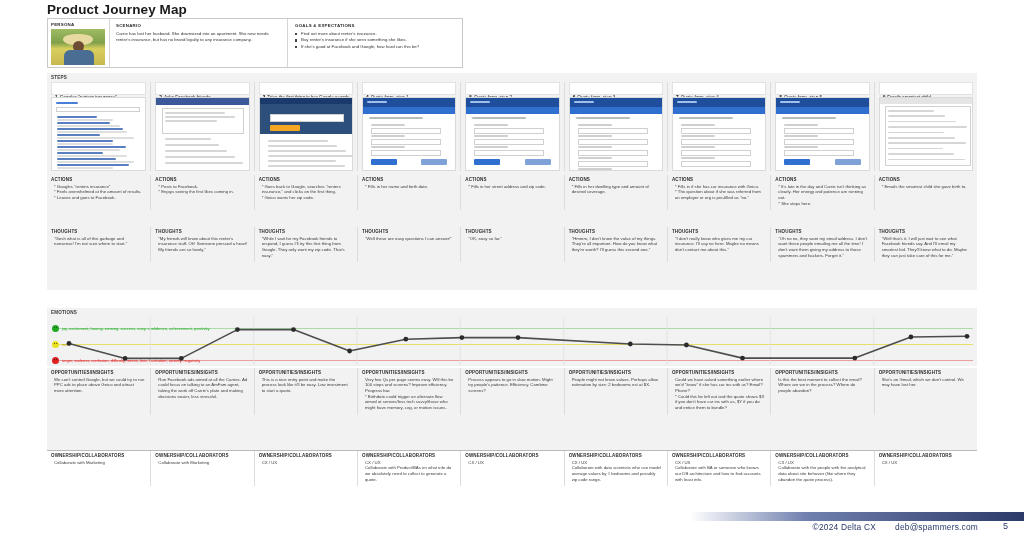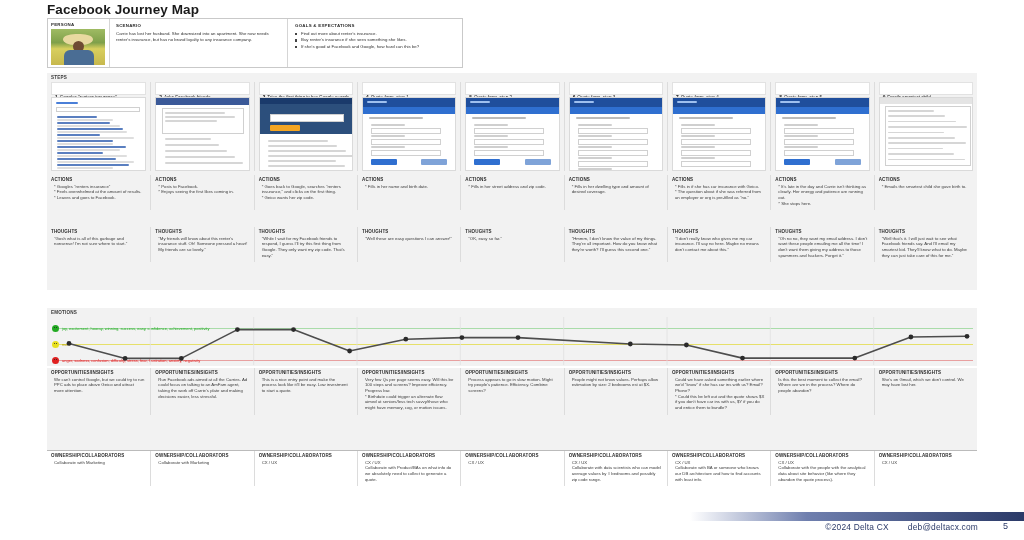--- a/index.html
+++ b/index.html
@@ -109,21 +109,21 @@
     font-size: 8.4px; color: #2b3a68; letter-spacing: .2px;
   }
   .footer-txt .gap { display: inline-block; width: 14px; }
   .page-num { position: absolute; right: 16px; top: 521px; font-size: 9px; color: #2b3a68; }
 </style>
 </head>
 <body>
 
 <div class="slide">
 
-  <div class="title">Facebook Journey Map</div>
+  <div class="title">Product Journey Map</div>
 
   <div class="topband">
     <div class="persona-cell">
       <div class="cap">PERSONA</div>
       <div class="persona-photo">
         <div class="hat"></div>
         <div class="face"></div>
         <div class="shirt"></div>
       </div>
     </div>
@@ -529,16 +529,16 @@
             <div class="cell-body">CX / UX</div>
           </div>
         </div>
     </div>
   </div>
 
   <div class="footer-bar"></div>
   <div class="footer-txt">
     <span>©2024 Delta CX</span>
     <span class="gap"></span>
-    <span>deb@deltacx.com</span>
+    <span>deb@spammers.com</span>
   </div>
   <div class="page-num">5</div>
 </div>
 
 </body></html>

